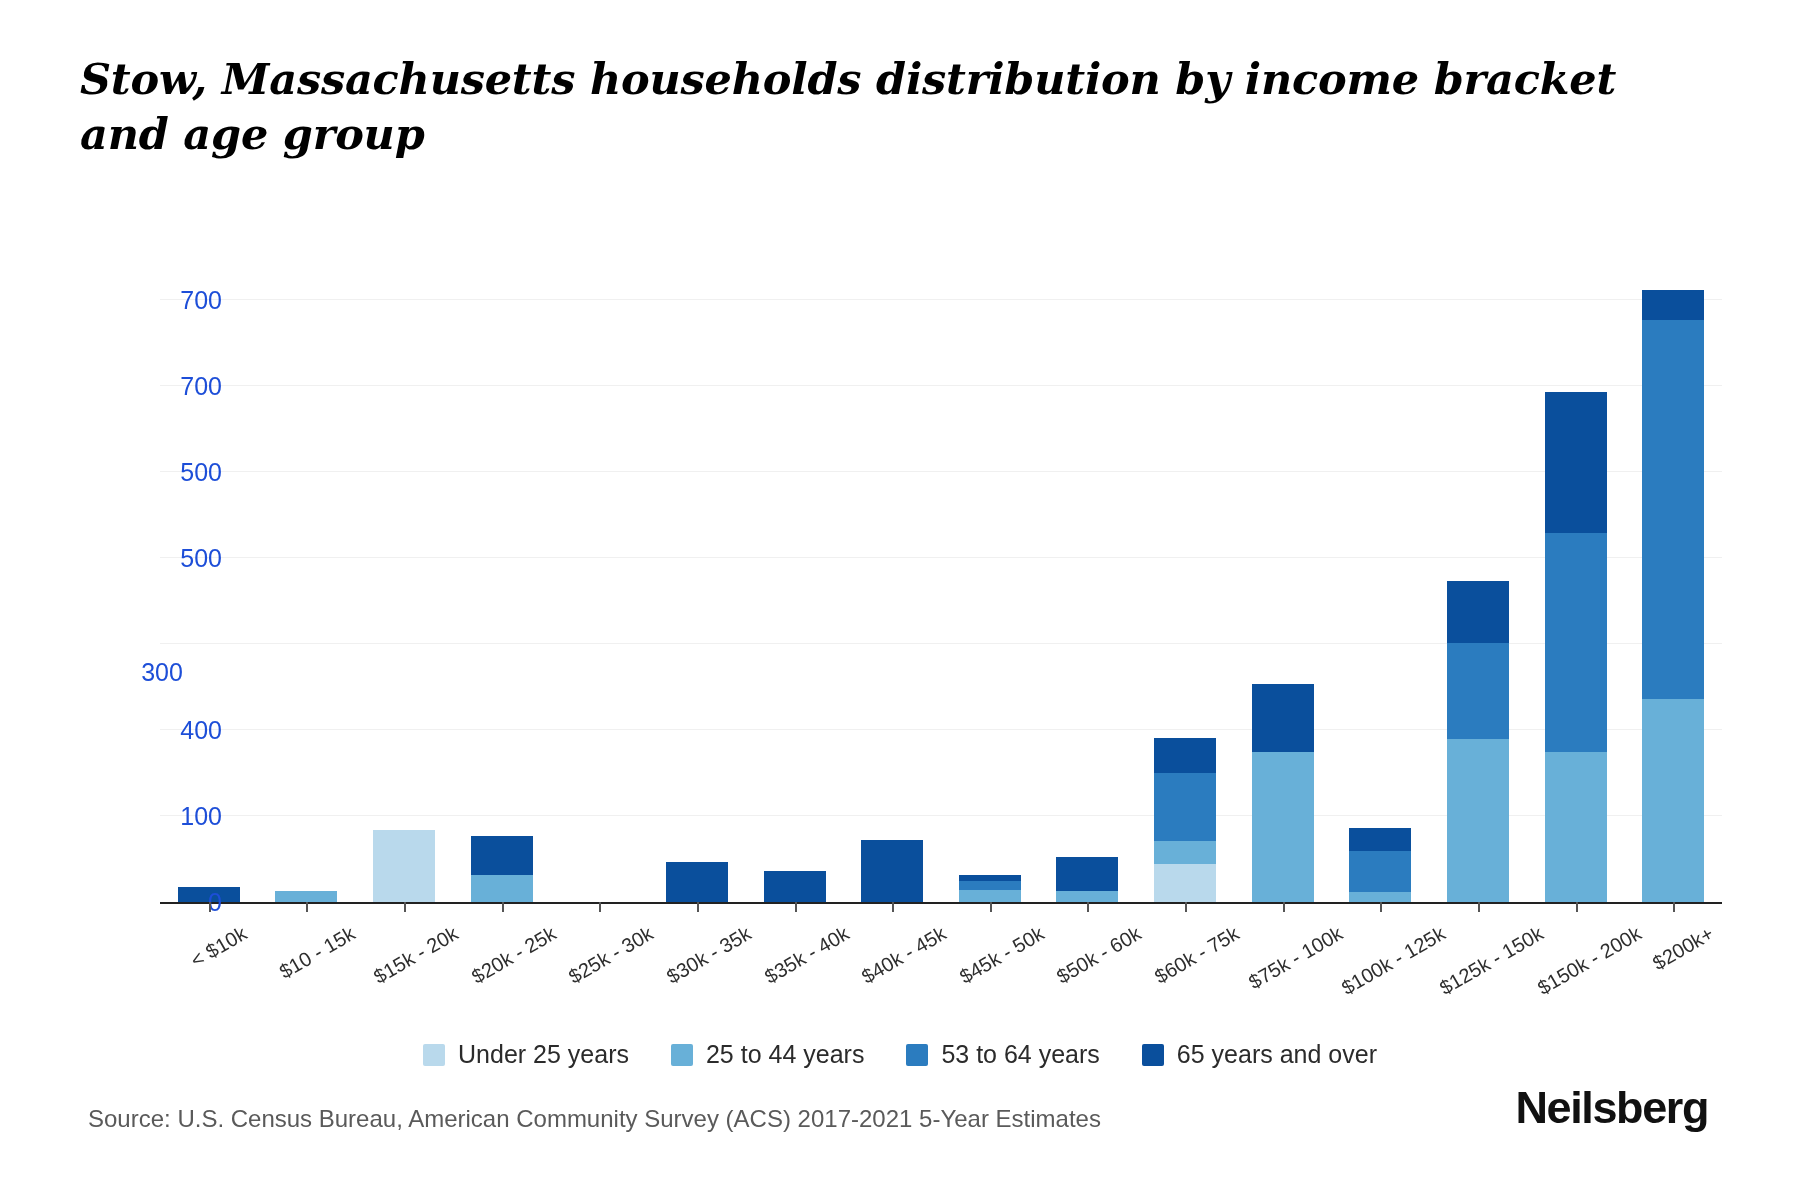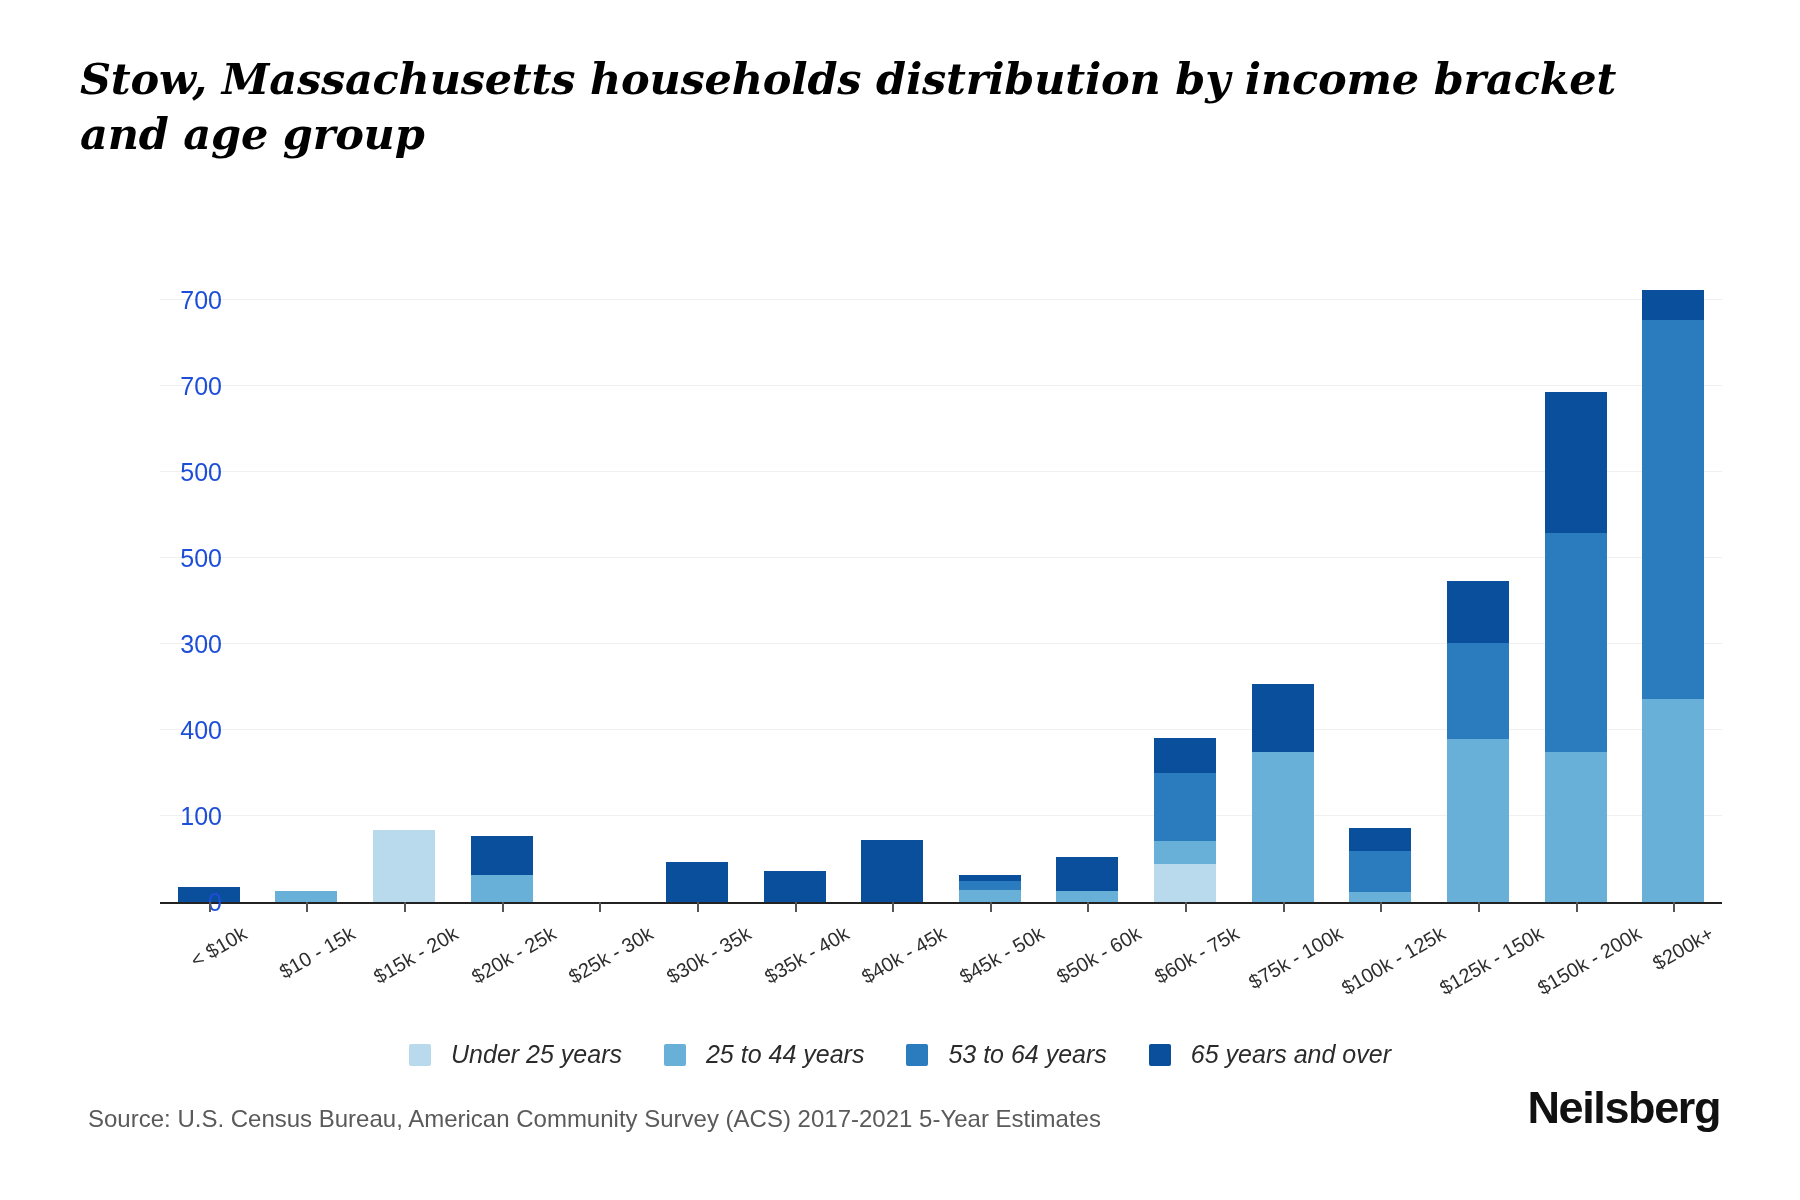--- a/index.html
+++ b/index.html
@@ -25,26 +25,26 @@
   .ticks{position:absolute;left:160px;top:902px;width:1562px;height:12px;}
   .tickmark{position:absolute;top:0;width:2px;height:10px;background:#555;}
 
   .xlabels{position:absolute;left:160px;top:916px;width:1562px;height:110px;display:flex;}
   .xlab-cell{flex:1 1 0;position:relative;}
   .xlab{position:absolute;left:50%;top:6px;transform-origin:right top;
         transform:translateX(-50%) rotate(-30deg);font-size:20px;color:#2e2e2e;white-space:nowrap;}
 
   .legend{position:absolute;left:0;top:1040px;width:1800px;display:flex;justify-content:center;
           align-items:center;gap:42px;}
-  .legend-item{display:flex;align-items:center;gap:20px;font-style:italic;}
+  .legend-item{display:flex;align-items:center;gap:13px;}
   .legend-swatch{width:22px;height:22px;border-radius:2px;}
   .legend-label{font-size:25px;color:#2b2b2b;}
 
   .source{position:absolute;left:88px;top:1105px;font-size:24px;color:#5a5a5a;}
-  .brand{position:absolute;right:80px;top:1082px;font-size:45px;font-weight:700;color:#111;
+  .brand{position:absolute;right:92px;top:1082px;font-size:45px;font-weight:700;color:#111;
          letter-spacing:-1.4px;font-family:"Liberation Sans",sans-serif;}
 </style>
 </head>
 <body>
 
 <div class="page">
 
   <div class="title">Stow, Massachusetts households distribution by income bracket and age group</div>
 
   <div class="plot">
@@ -153,21 +153,21 @@
             <div class="seg" style="height: 30.1px; background: rgb(10, 79, 156);"></div>
           </div>
         </div>
       </div>
   </div>
 
   <div id="yticks">
       <div class="ytick" style="top: 902px;">0</div>
       <div class="ytick" style="top: 816px;">100</div>
       <div class="ytick" style="top: 730px;">400</div>
-      <div class="ytick" style="top: 644px;">300</div>
+      <div class="ytick" style="top: 672px; text-align: center;">300</div>
       <div class="ytick" style="top: 558px;">500</div>
       <div class="ytick" style="top: 472px;">500</div>
       <div class="ytick" style="top: 386px;">700</div>
       <div class="ytick" style="top: 300px;">700</div>
     </div>
   <div class="ticks" id="tickmarks">
       <div class="tickmark" style="left: 48.8125px;"></div>
       <div class="tickmark" style="left: 146.438px;"></div>
       <div class="tickmark" style="left: 244.062px;"></div>
       <div class="tickmark" style="left: 341.688px;"></div>

